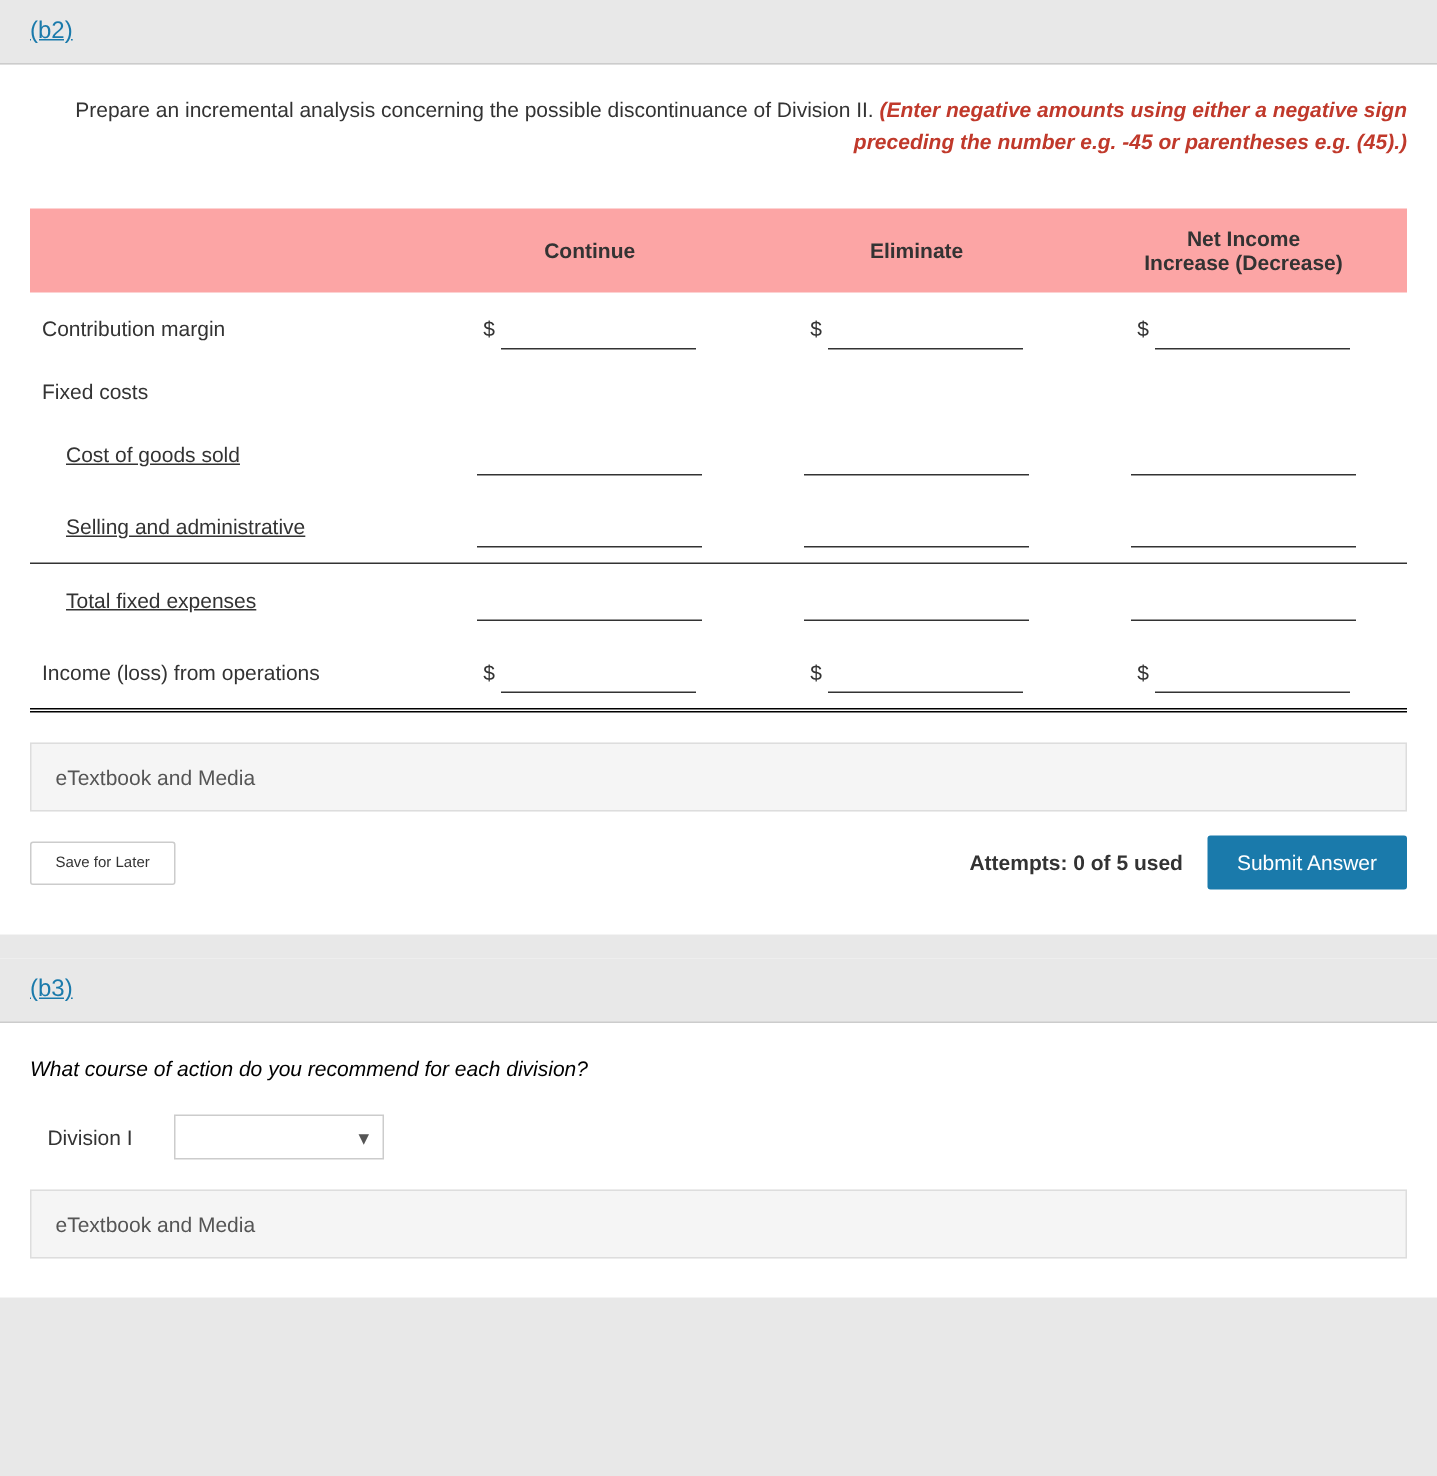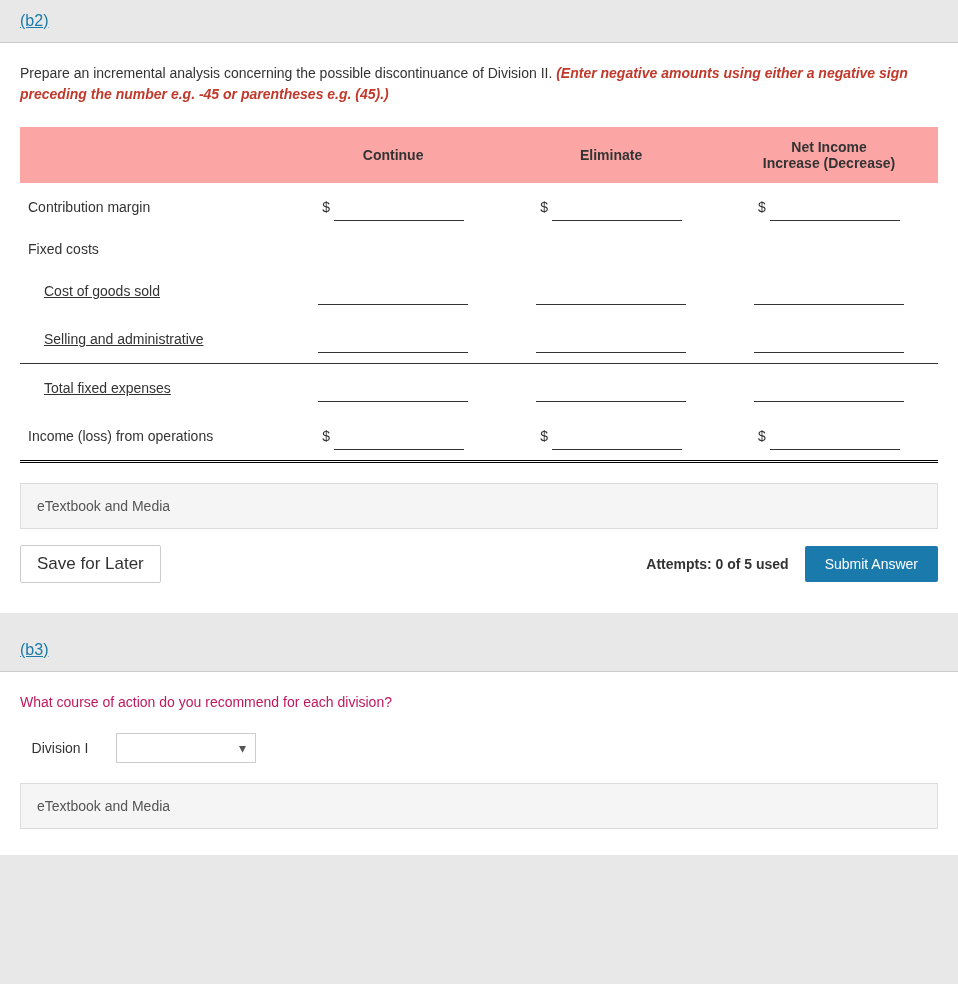--- a/index.html
+++ b/index.html
@@ -23,22 +23,23 @@
       text-decoration: underline;
     }
 
     .section-body {
       padding: 20px;
     }
 
     .instruction-text {
       font-size: 14px;
       color: #333;
-      margin-bottom: 22px;
+      margin-bottom: 34px;
       line-height: 1.5;
+      text-align: right;
     }
 
     .instruction-text .red-italic {
       color: #c0392b;
       font-style: italic;
       font-weight: bold;
     }
 
     
     .analysis-table {
@@ -121,21 +122,21 @@
       display: flex;
       align-items: center;
       justify-content: space-between;
       padding: 10px 0;
     }
 
     .save-later-btn {
       border: 1px solid #ccc;
       background: #fff;
       padding: 8px 16px;
-      font-size: 17px;
+      font-size: 10px;
       cursor: pointer;
       color: #333;
       border-radius: 2px;
     }
 
     .footer-right {
       display: flex;
       align-items: center;
       gap: 16px;
     }
@@ -153,23 +154,24 @@
       border: none;
       padding: 10px 20px;
       font-size: 14px;
       cursor: pointer;
       border-radius: 2px;
     }
 
     
     .question-text {
       font-size: 14px;
-      color: #be185d;
+      color: #000000;
       margin-bottom: 20px;
       line-height: 1.5;
+      font-style: italic;
     }
 
     .division-row {
       display: flex;
       align-items: center;
       gap: 16px;
       margin-bottom: 20px;
     }
 
     .division-label {

